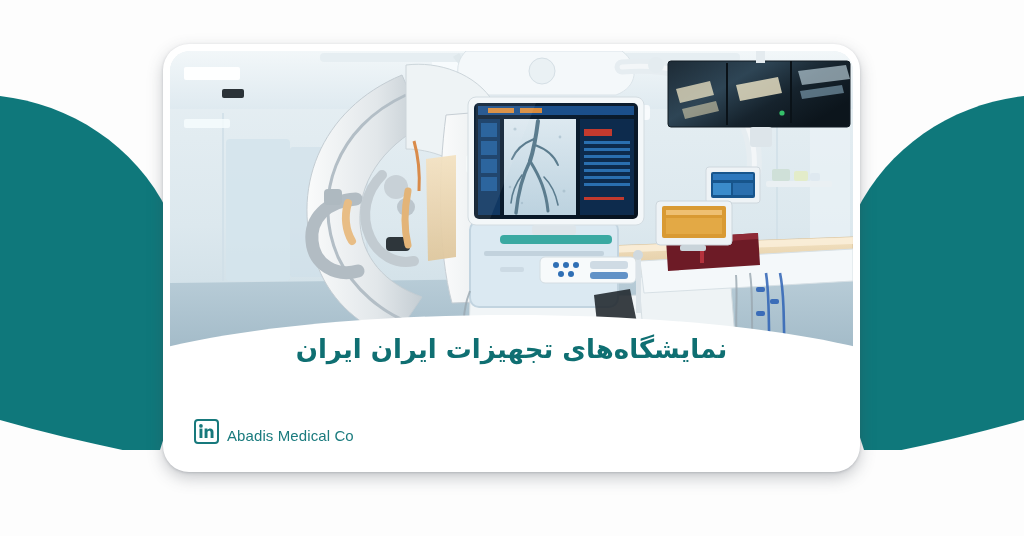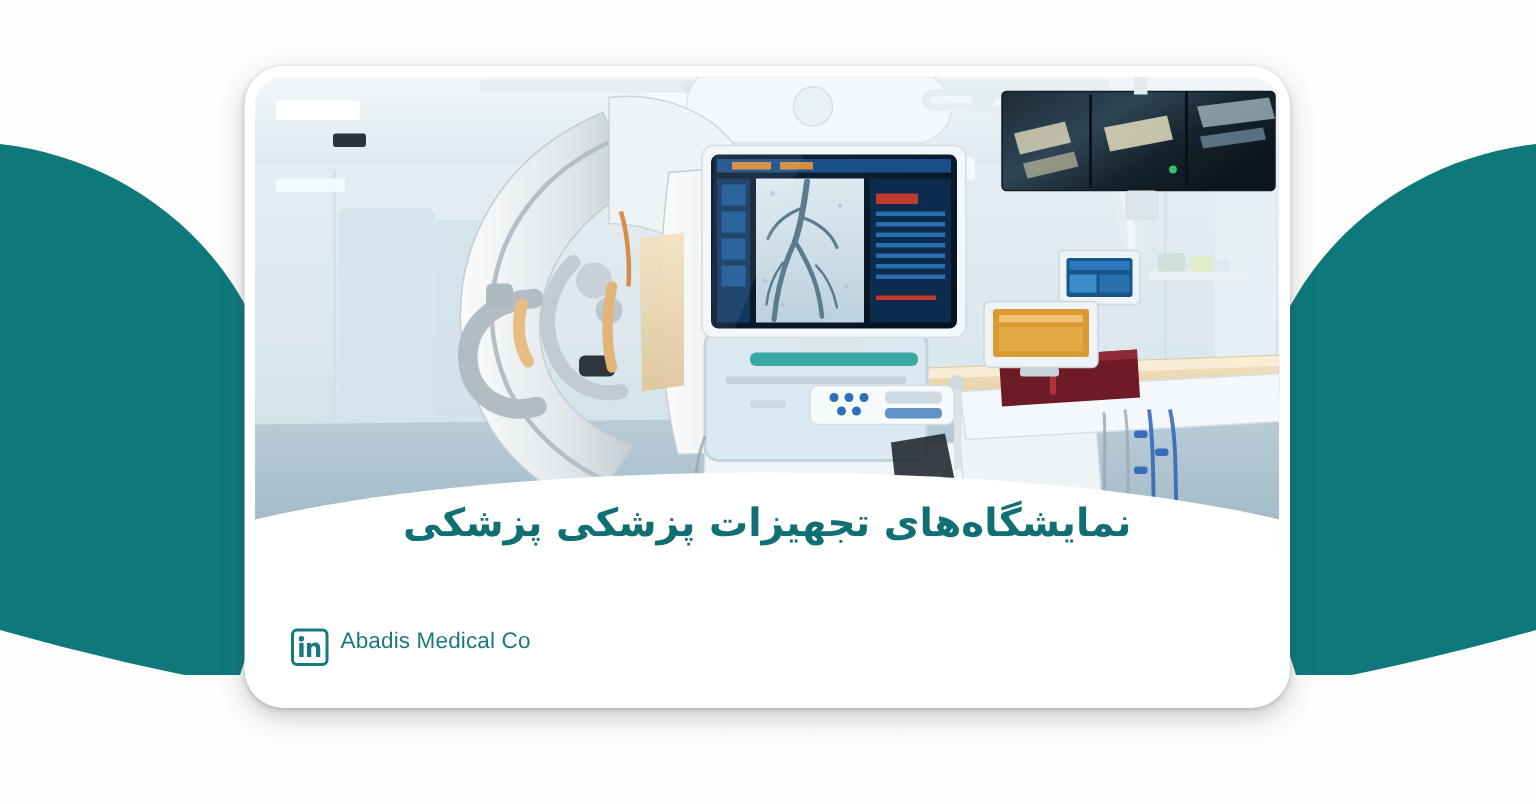--- a/index.html
+++ b/index.html
@@ -70,21 +70,21 @@
     letter-spacing:0px;
     line-height:1.25;
     font-family:"DejaVu Sans", sans-serif;
   }
 
   
   .logo{
     position:absolute;
     left:24px; bottom:21px;
     display:flex;
-    align-items:flex-start;
+    align-items:flex-end;
     gap:8px;
   }
   .logo-mark{
     width:25px; height:25px;
     border:2px solid #17797c;
     border-radius:4px;
     display:flex; align-items:center; justify-content:center;
     flex:0 0 auto;
   }
   .logo-mark svg{ display:block; }
@@ -361,21 +361,21 @@
       </svg>
     </div>
 
     <div class="curve-mask">
       <svg viewBox="0 0 763 180" preserveAspectRatio="none" xmlns="http://www.w3.org/2000/svg" aria-hidden="true">
         <path d="M0,62 C180,6 583,6 763,62 L763,180 L0,180 Z" fill="#ffffff"></path>
       </svg>
     </div>
 
     <div class="caption">
-      <div class="title">نمایشگاه‌های تجهیزات پزشکی پزشکی</div>
+      <div class="title">نمایشگاه‌های تجهیزات ایران ایران</div>
 
       <div class="logo">
         <span class="logo-mark">
           <svg width="15" height="15" viewBox="0 0 15 15" xmlns="http://www.w3.org/2000/svg" aria-hidden="true">
             <rect x="0.5" y="4.6" width="2.9" height="9.4" fill="#17797c"></rect>
             <circle cx="1.95" cy="1.9" r="1.85" fill="#17797c"></circle>
             <path d="M5.6,4.6 h2.8 v1.3 c0.55,-1.0 1.7,-1.5 2.8,-1.5 c2.0,0 3.3,1.25 3.3,3.6 V14 h-2.9 V8.5
                      c0,-1.2 -0.5,-1.85 -1.5,-1.85 c-1.05,0 -1.6,0.7 -1.6,1.95 V14 H5.6 Z" fill="#17797c"></path>
           </svg>
         </span>

